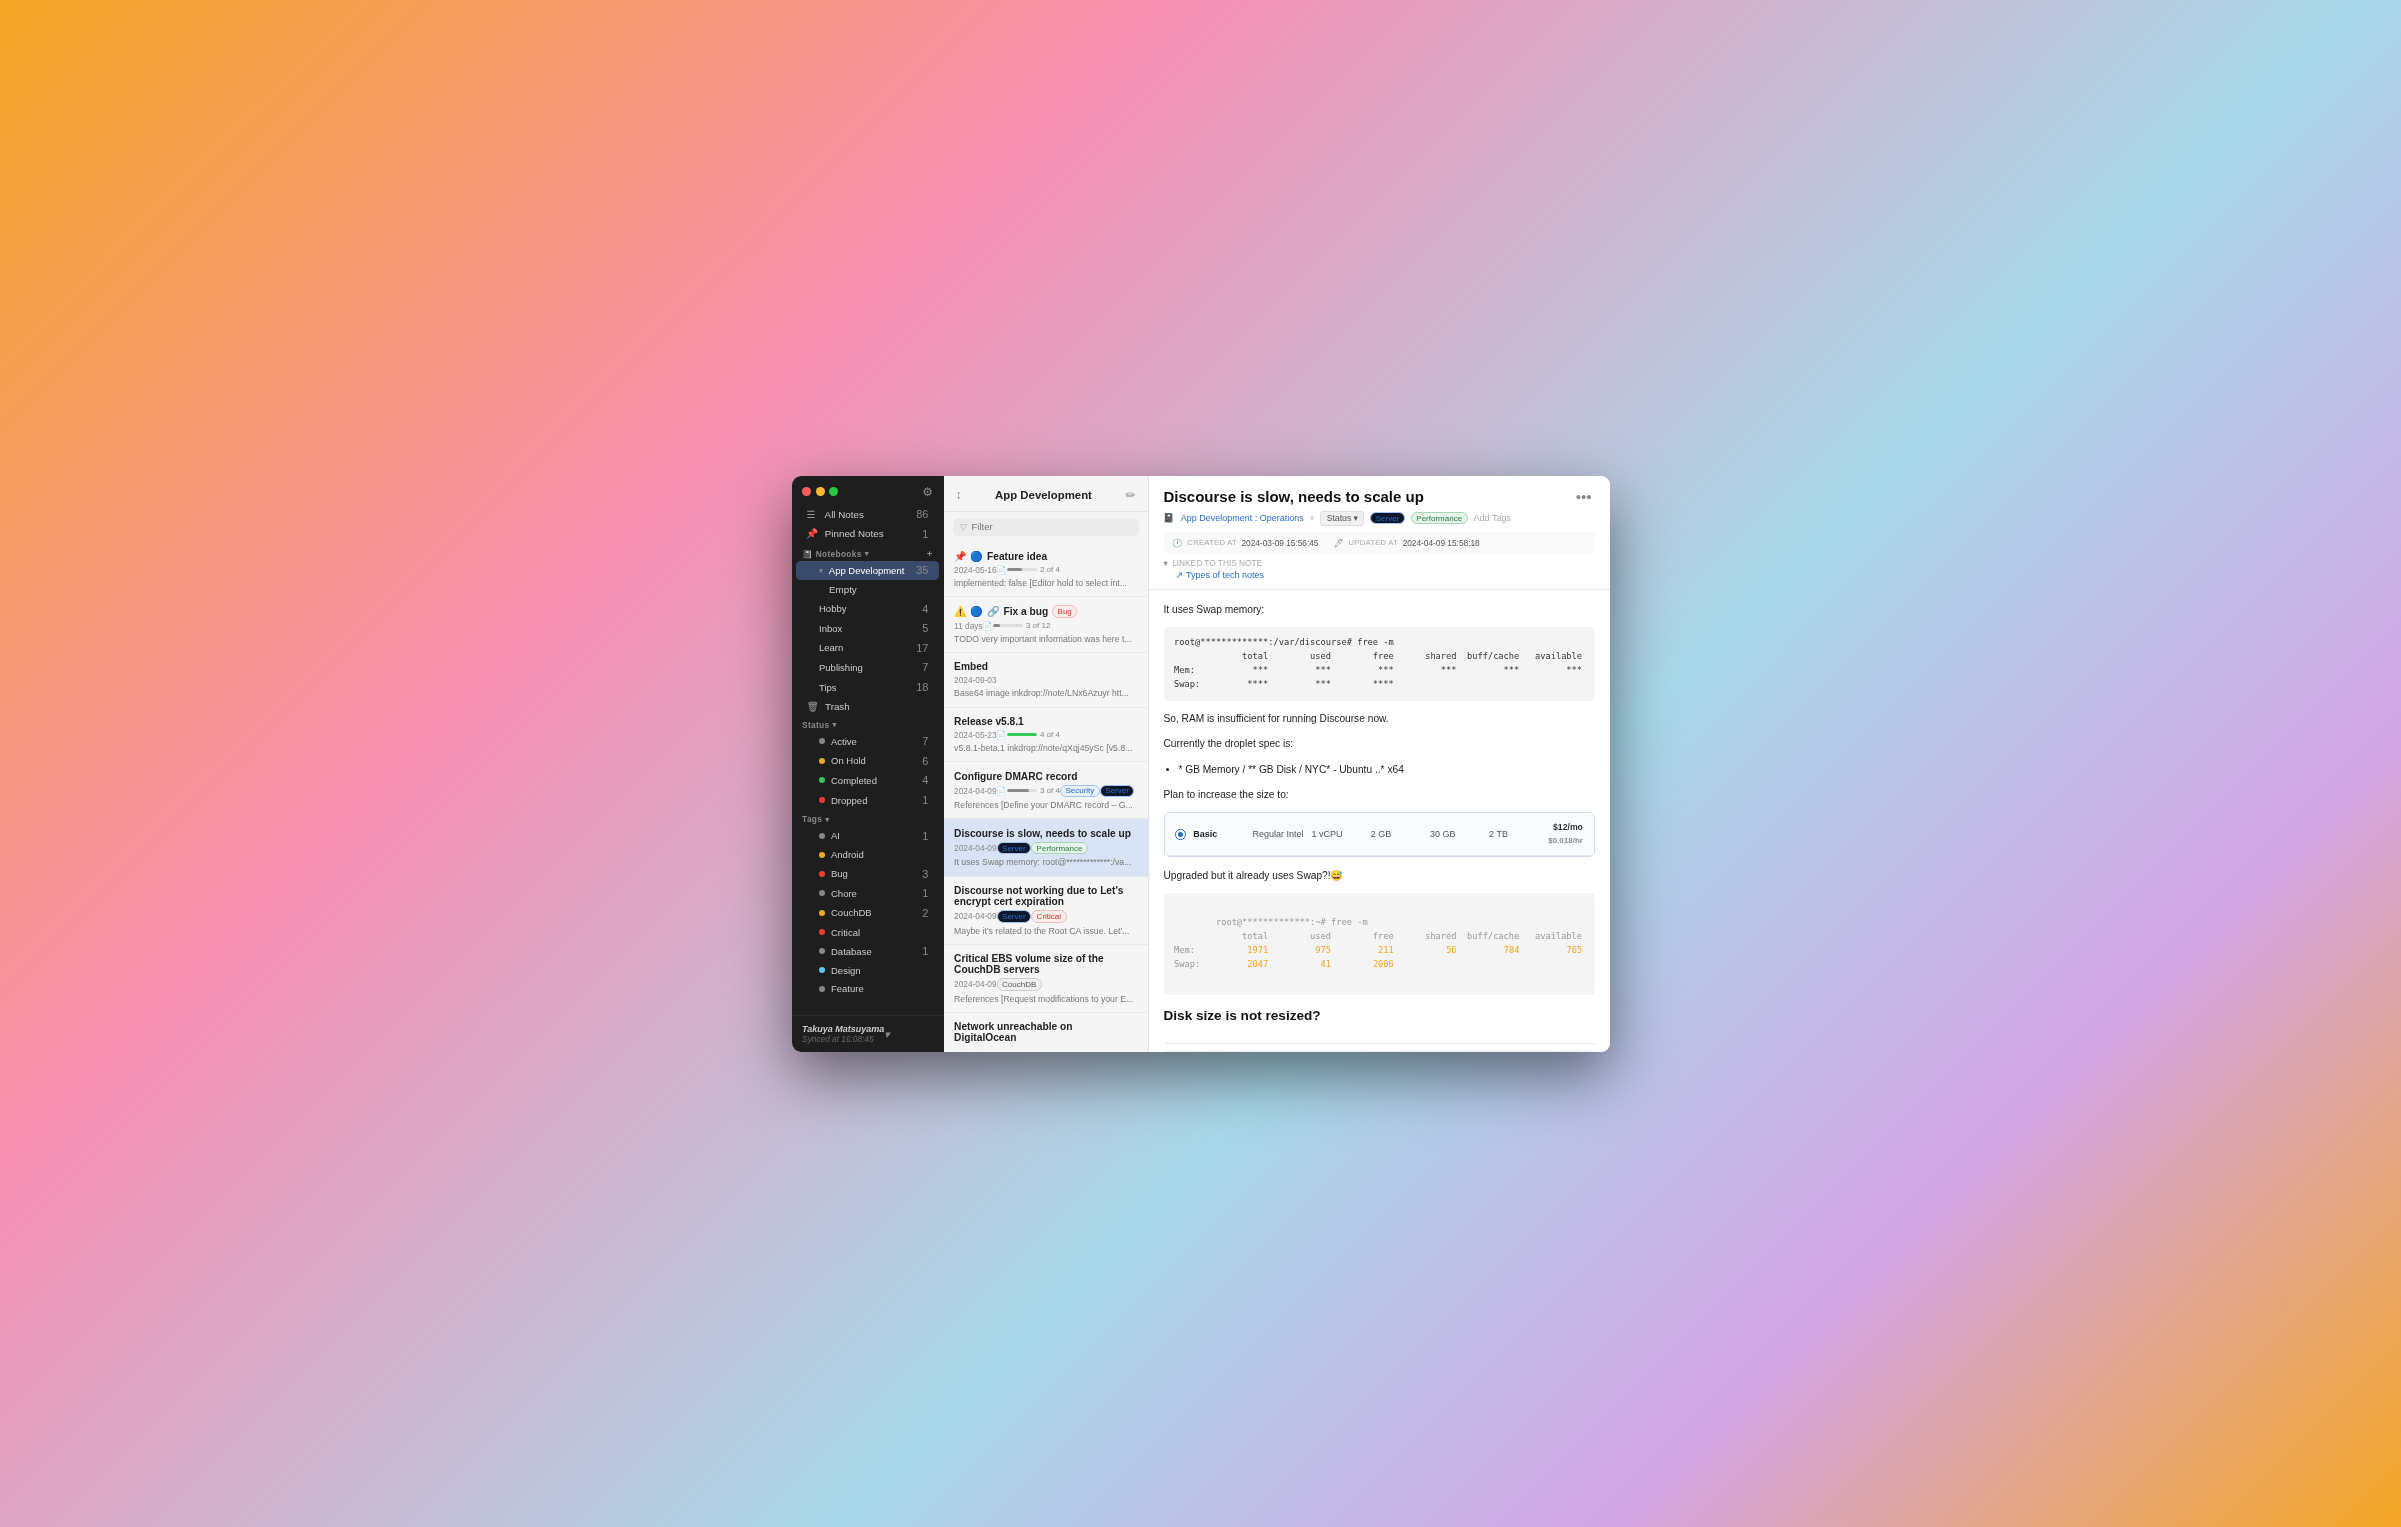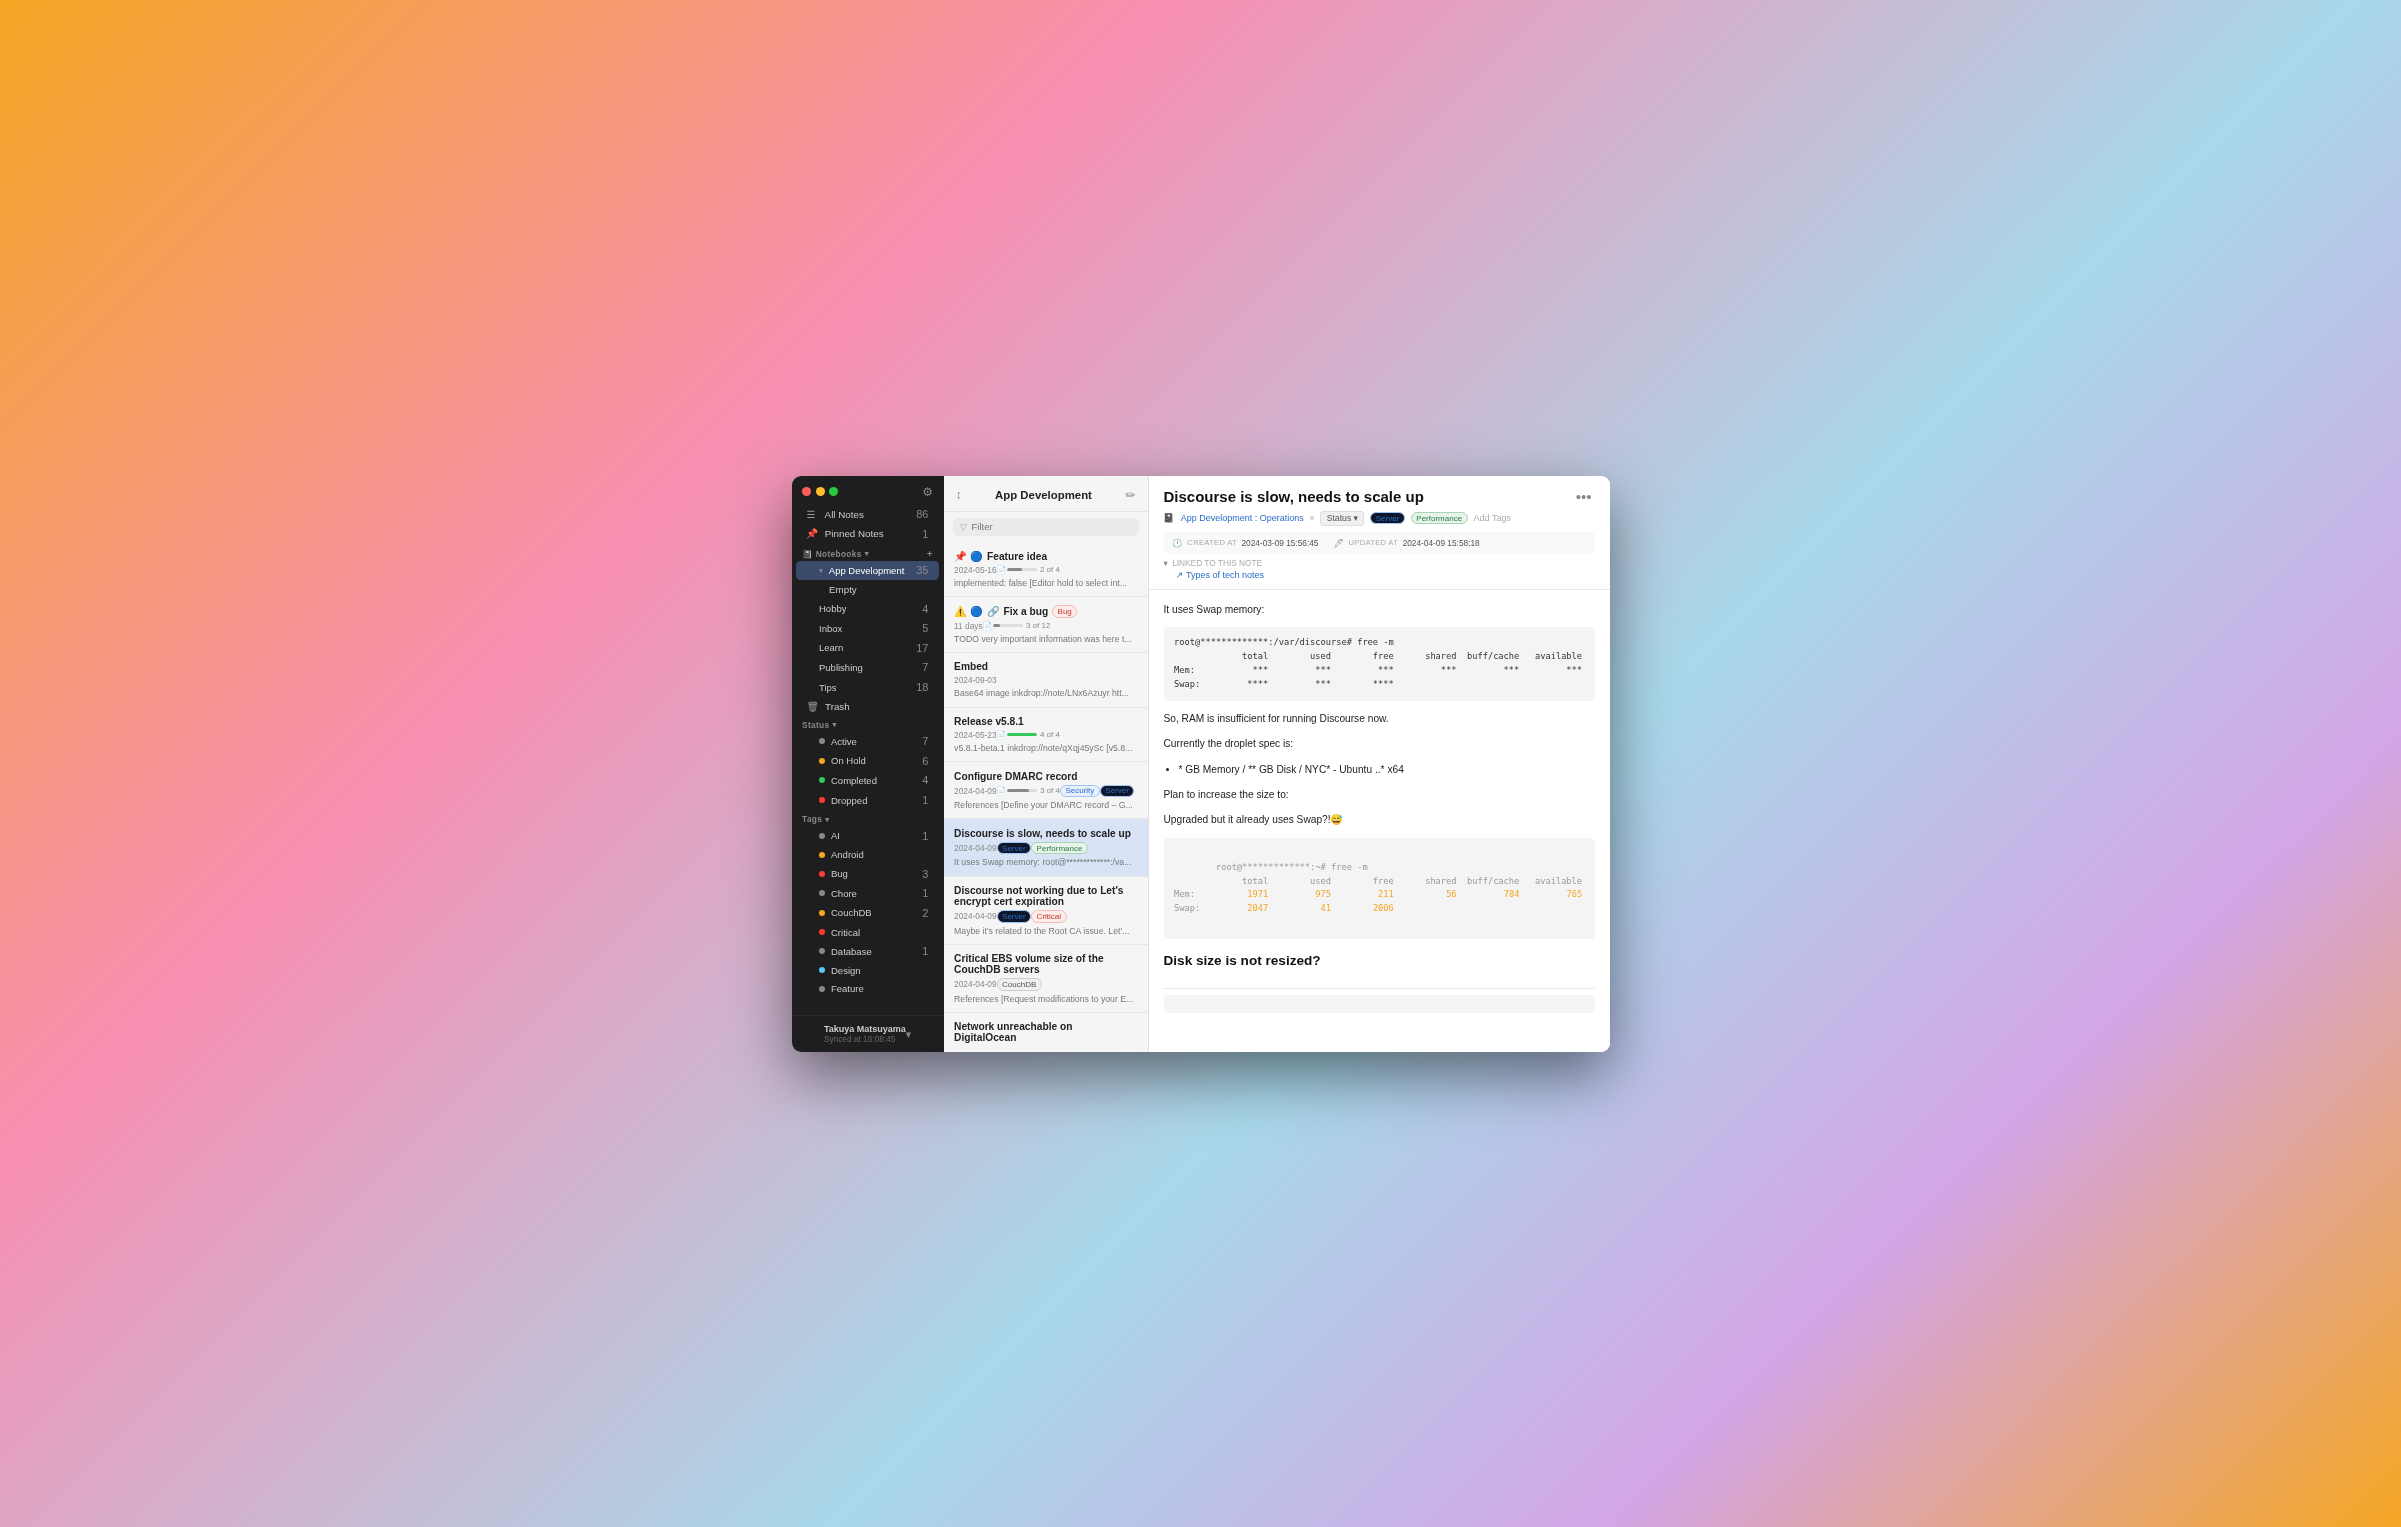--- a/index.html
+++ b/index.html
@@ -503,21 +503,21 @@
       <div class="sidebar-item sub-item">
         <span class="status-dot" style="background:#5ac8fa;"></span>
         <span class="item-label">Design</span>
       </div>
       <div class="sidebar-item sub-item">
         <span class="status-dot dot-gray"></span>
         <span class="item-label">Feature</span>
       </div>
     </div>
     <div class="sidebar-footer">
-      <div style="display:flex;align-items:center;justify-content:center;">
+      <div style="display:flex;align-items:center;justify-content:flex-start;font-style:italic;">
         <div>
           <div class="user-name">Takuya Matsuyama</div>
           <div class="sync-text">Synced at 16:08:45</div>
         </div>
         <span style="color:#888;font-size:10.6px;">▾</span>
       </div>
     </div>
   </div>
 
   <div class="note-list">
@@ -710,20 +710,37 @@
       <div class="code-block"><span>root@*************:/var/discourse# free -m
              total        used        free      shared  buff/cache   available
 Mem:           ***         ***         ***         ***         ***         ***
 Swap:         ****         ***        ****</span></div>
       <p>So, RAM is insufficient for running Discourse now.</p>
       <p>Currently the droplet spec is:</p>
       <ul>
         <li>* GB Memory / ** GB Disk / NYC* - Ubuntu ..* x64</li>
       </ul>
       <p>Plan to increase the size to:</p>
+      <div class="droplet-table">
+        <div class="droplet-table-row">
+          <div class="droplet-radio">
+            <div class="droplet-radio-inner"></div>
+          </div>
+          <div class="droplet-col plan-name">Basic</div>
+          <div class="droplet-col">Regular Intel</div>
+          <div class="droplet-col">1 vCPU</div>
+          <div class="droplet-col">2 GB</div>
+          <div class="droplet-col">30 GB</div>
+          <div class="droplet-col">2 TB</div>
+          <div class="droplet-price">
+            <div>$12/mo</div>
+            <div style="font-size:8px;color:#888;">$0.018/hr</div>
+          </div>
+        </div>
+      </div>
       <p>Upgraded but it already uses Swap?!😅</p>
       <div class="code-block">
         <span style="color:#999;">root@*************:~# free -m
              total        used        free      shared  buff/cache   available
 Mem:          <span style="color:#f5a623;">1971</span>         <span style="color:#f5a623;">975</span>         <span style="color:#f5a623;">211</span>          <span style="color:#f5a623;">56</span>         <span style="color:#f5a623;">784</span>         <span style="color:#f5a623;">765</span>
 Swap:         <span style="color:#f5a623;">2047</span>          <span style="color:#f5a623;">41</span>        <span style="color:#f5a623;">2006</span></span>
       </div>
       <h2 class="section-heading">Disk size is not resized?</h2>
       <div class="code-block"></div>
     </div>

